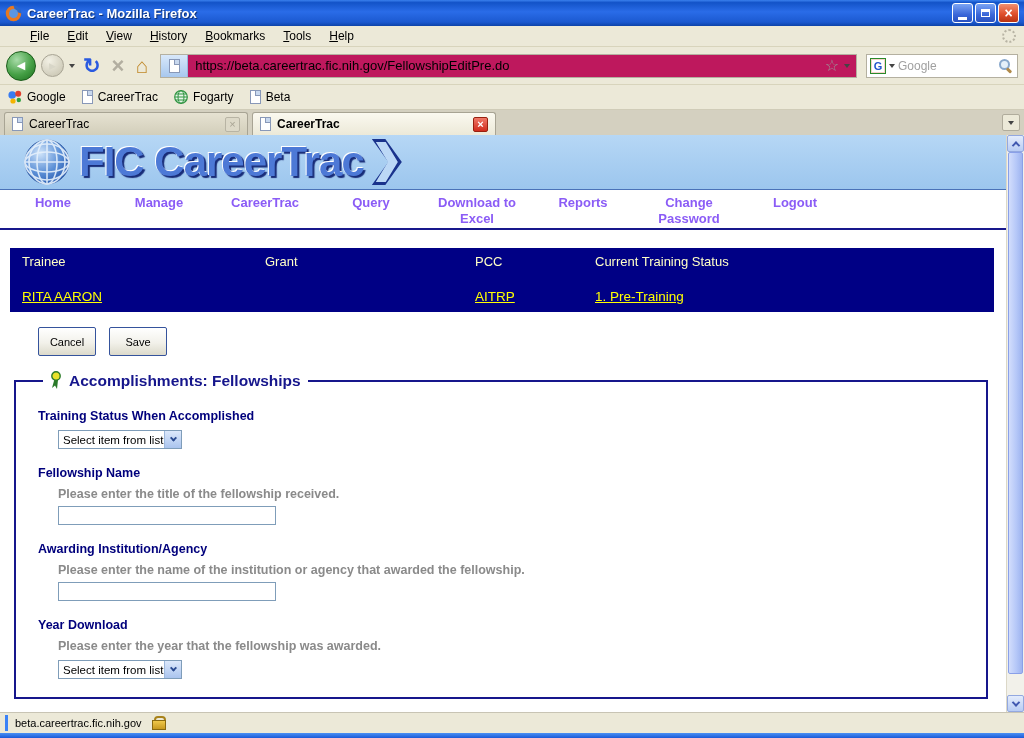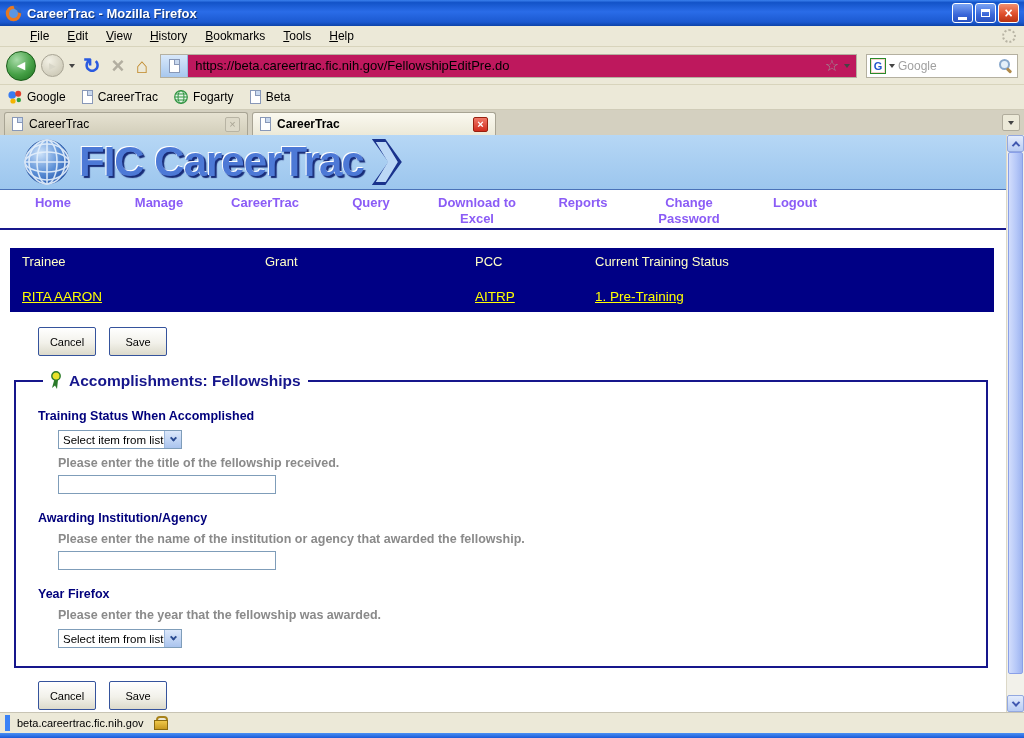--- a/index.html
+++ b/index.html
@@ -134,21 +134,21 @@
   .sel-text { flex:1; padding-left:4px; white-space:nowrap; overflow:hidden; color:#000; }
   .sel-btn { width:17px; height:17px; background:linear-gradient(180deg,#dce8fb,#aac4ee); border-left:1px solid #9db8dc;
     display:flex; align-items:center; justify-content:center; }
   .sel-btn .chev { width:5px; height:5px; border-color:#2a4a90; }
   .xp-input { margin:5px 0 0 20px; width:218px; height:19px; border:1px solid #7f9db9; font-size:12px; padding:0 3px; display:block;
     font-family:"Liberation Sans",sans-serif; }
 
   
   .statusbar { height:21px; background:#ece9d8; border-top:1px solid #c8c4b4; display:flex; align-items:center; padding:0 5px; font-size:11px; }
   .status-left { flex:1; color:#000; }
-  .status-domain { border-left:5px solid #3b82f6; padding:2px 7px; color:#000;text-align:center; }
+  .status-domain { border-left:3px solid #3b82f6; padding:2px 7px; color:#000;text-align:center; }
   .lock { width:12px; height:14px; position:relative; margin:0 3px; }
   .lock::before { content:""; position:absolute; top:0; left:2px; width:8px; height:8px; border:2px solid #a8821a; border-radius:4px 4px 0 0; }
   .lock::after { content:""; position:absolute; bottom:0; left:0; width:12px; height:8px; background:linear-gradient(180deg,#f0c84a,#c89a20); border:1px solid #8a6a10; }
   .taskbar-strip { height:5px; background:linear-gradient(180deg,#4a90f4,#1a5ad8); }
 </style>
 </head>
 <body>
 
 <div id="screen">
 
@@ -321,28 +321,29 @@
         </legend>
 
         <div class="field-label">Training Status When Accomplished</div>
         <div class="xp-select">
           <span class="sel-text">Select item from list...</span>
           <span class="sel-btn">
               <span class="chev down"></span>
             </span>
         </div>
 
+        <div class="field-label">Fellowship Name</div>
         <div class="field-hint">Please enter the title of the fellowship received.</div>
         <input class="xp-input" value="" style="">
 
         <div class="field-label">Awarding Institution/Agency</div>
         <div class="field-hint">Please enter the name of the institution or agency that awarded the fellowship.</div>
         <input class="xp-input" value="" style="">
 
-        <div class="field-label">Year Firefox</div>
+        <div class="field-label">Year Download</div>
         <div class="field-hint">Please enter the year that the fellowship was awarded.</div>
         <div class="xp-select">
           <span class="sel-text">Select item from list...</span>
           <span class="sel-btn">
               <span class="chev down"></span>
             </span>
         </div>
       </fieldset>
 
       <div class="btn-row bottom">

